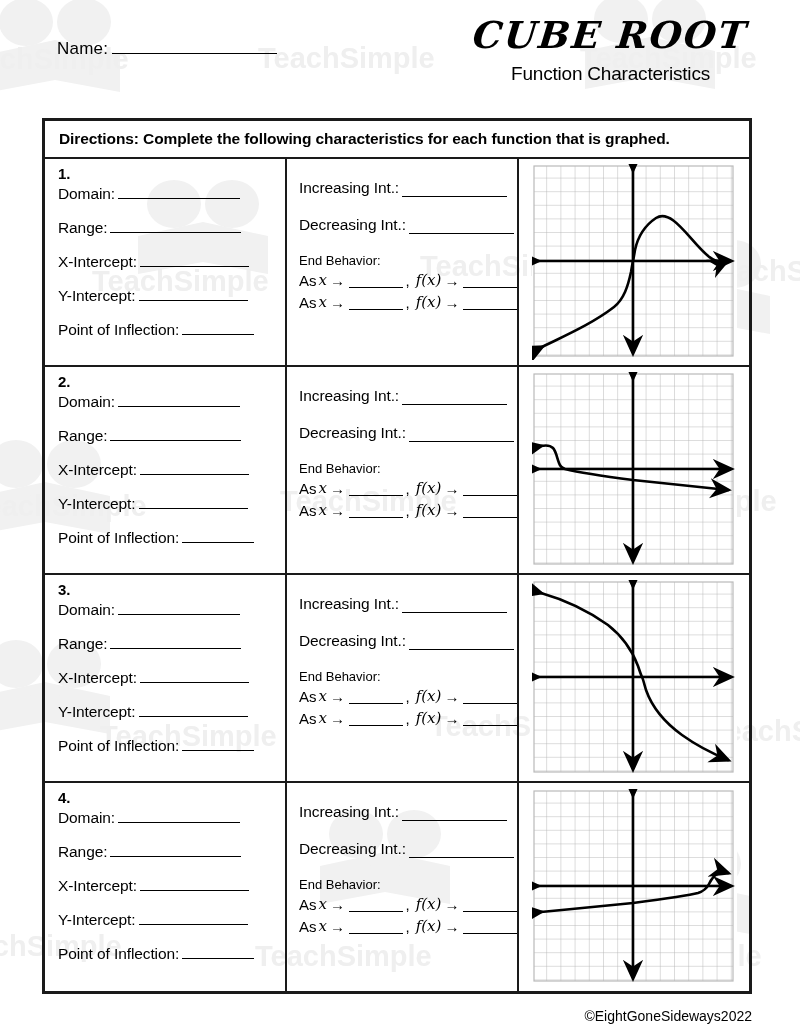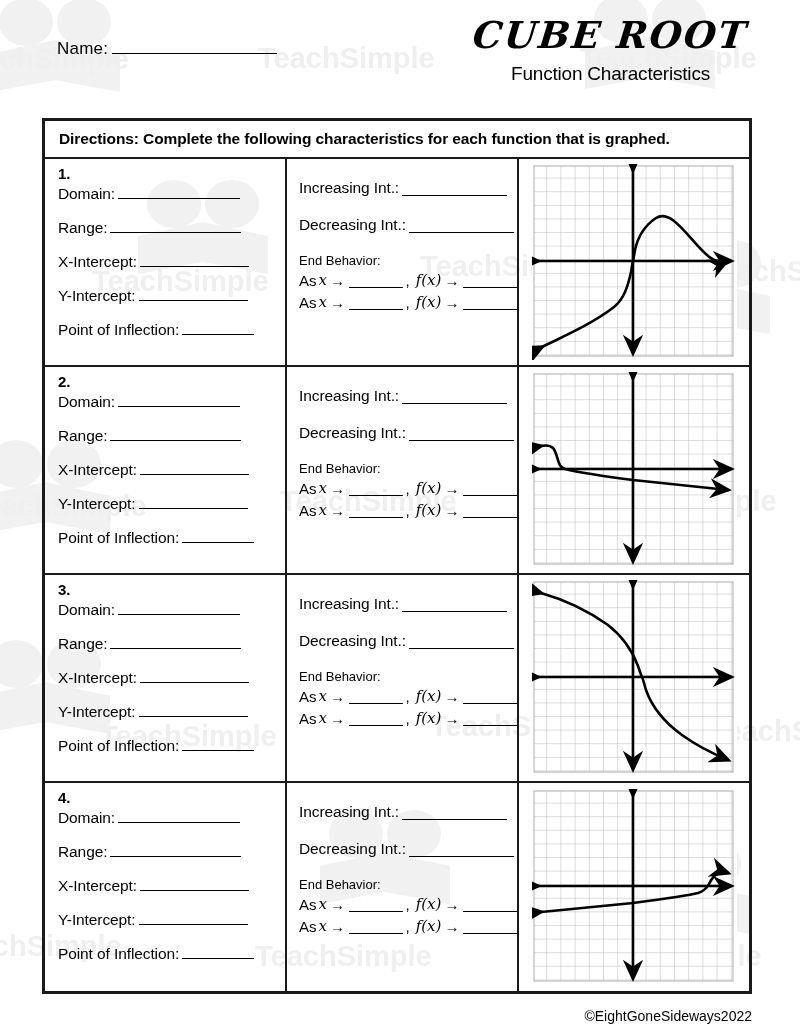--- a/index.html
+++ b/index.html
@@ -167,21 +167,21 @@
   .ul-xint   { width: 109px; }
   .ul-yint   { width: 109px; }
   .ul-poi    { width: 72px;  }
 
   .m-line {
     font-size: 15.5px;
     letter-spacing: -0.1px;
     margin-bottom: 19px;
     white-space: nowrap;
     display: flex;
-    align-items: center;
+    align-items: flex-end;
   }
   .ul-inc { width: 105px; }
   .ul-dec { width: 105px; }
   .eb-head {
     font-size: 13px;
     margin-bottom: 3px;
   }
   .eb-line {
     font-size: 15px;
     white-space: nowrap;

